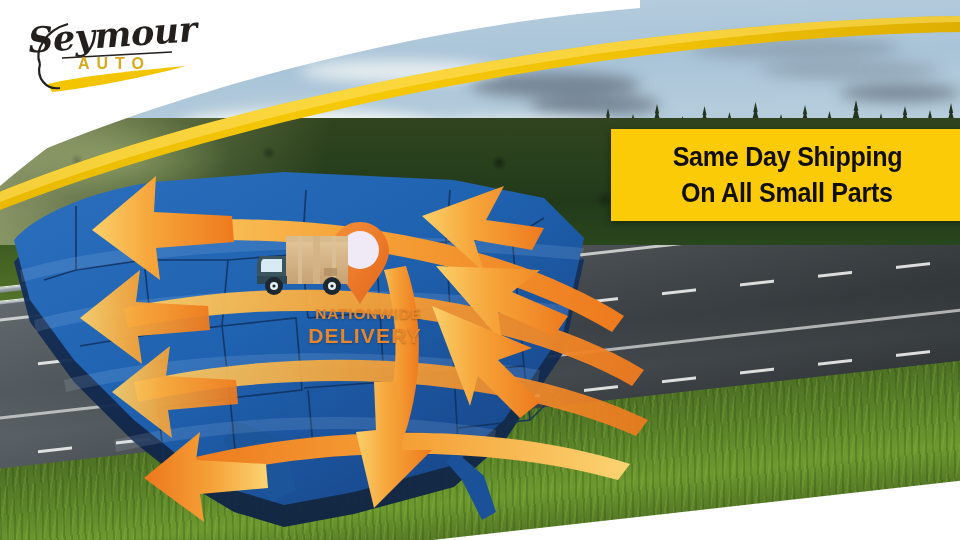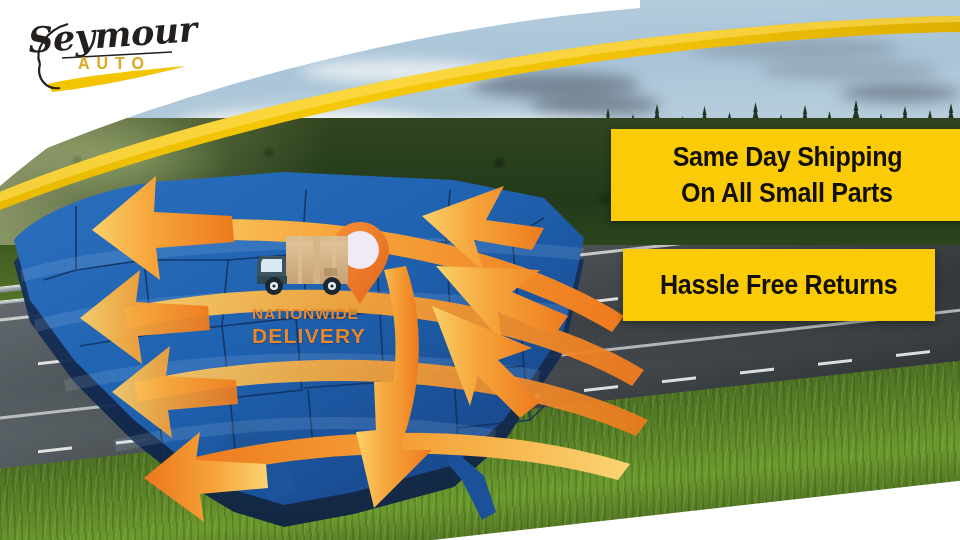--- a/index.html
+++ b/index.html
@@ -136,21 +136,21 @@
   .white-wedge {
     position:absolute; left:0; top:0; width:640px; height:200px;
   }
 
   
   .map-svg { position:absolute; left:-16px; top:120px; width:680px; height:420px; }
 
   
   .delivery { position:absolute; left:252px; top:216px; width:170px; height:150px; }
   .dtext {
-    position:absolute; left:0; top:88px; width:170px; text-align:left;
+    position:absolute; left:0; top:88px; width:170px; text-align:right;
     color:#E8862B; font-weight:bold; letter-spacing:.5px;
     text-shadow:0 1px 2px rgba(0,0,0,.25);
     font-family:"Liberation Sans", sans-serif;
   }
   .dtext .l1 { font-size:15.5px; line-height:19px; letter-spacing:.8px; }
   .dtext .l2 { font-size:21px; line-height:25px; letter-spacing:1.2px; }
 
   
   .logo { position:absolute; left:22px; top:8px; width:180px; height:88px; }
   .logo-script {
@@ -442,18 +442,15 @@
     </svg>
     <div class="logo-script">Seymour</div>
     <div class="logo-auto">AUTO</div>
   </div>
 
   <div class="callout" id="box1">
     <span class="cond">Same Day Shipping</span>
     <span class="cond">On All Small Parts</span>
   </div>
 
-  <div class="callout" id="box2">
-    <span class="cond">Hassle Free Returns</span>
-  </div>
 
 
 </div>
 
 </body></html>

